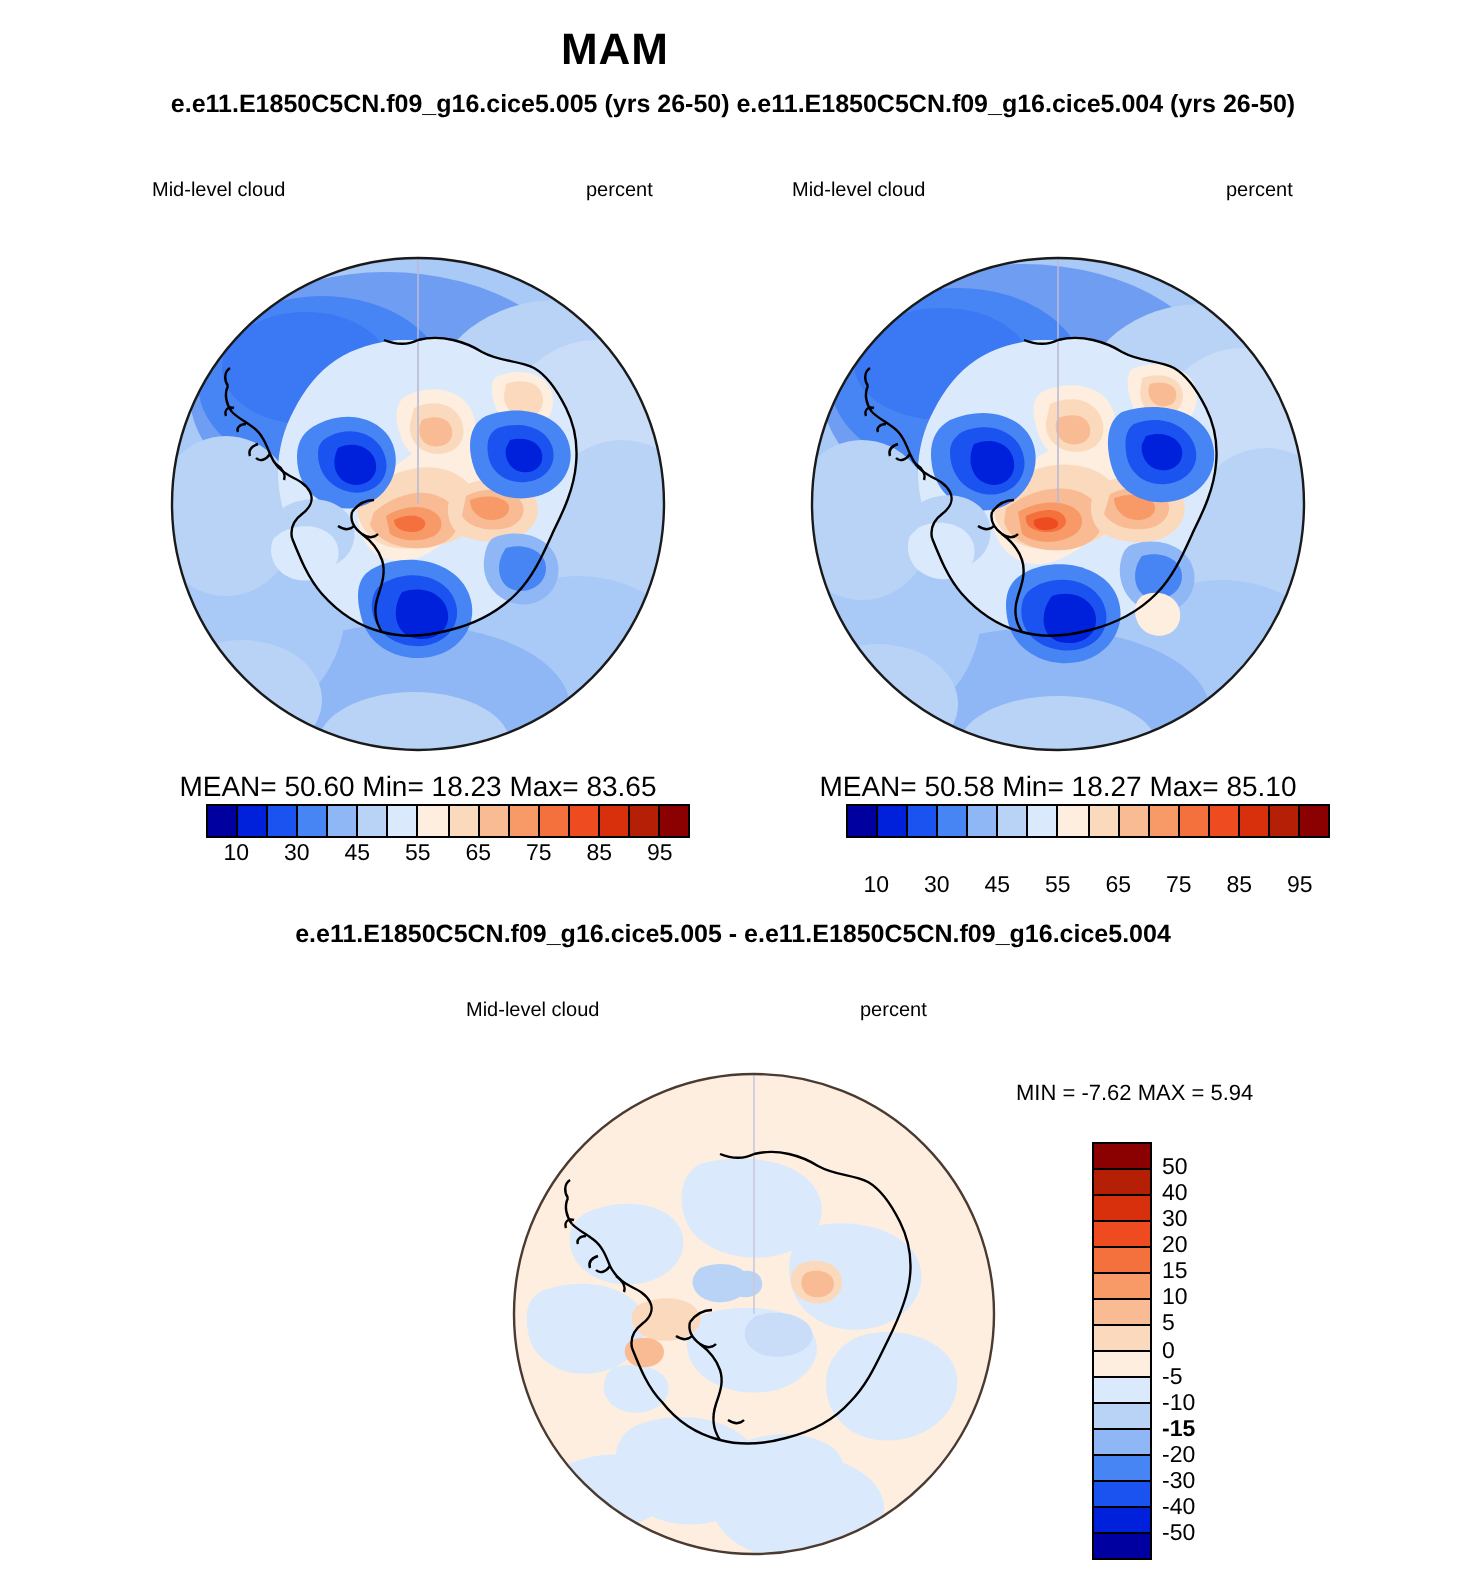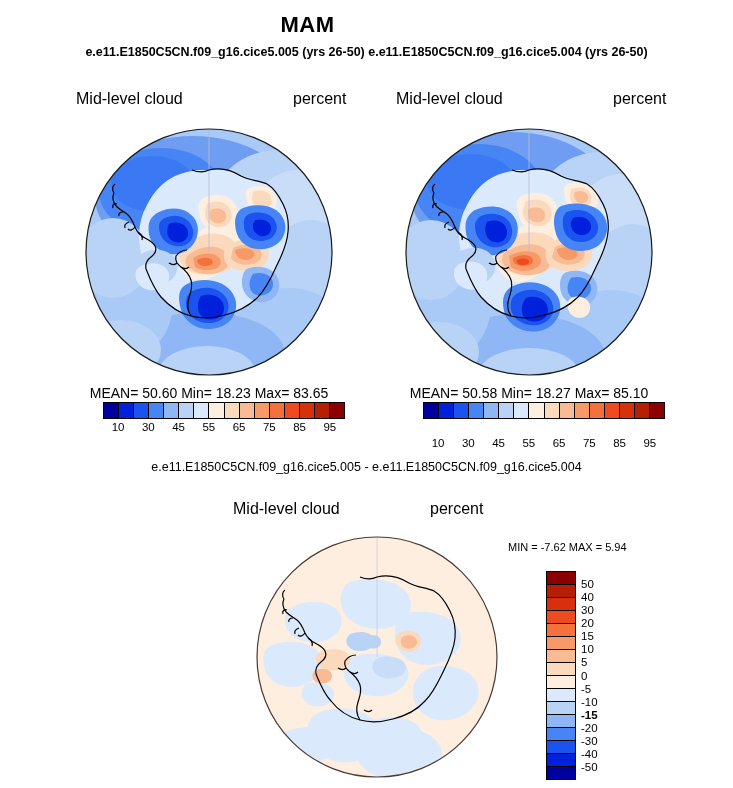--- a/index.html
+++ b/index.html
@@ -29,26 +29,26 @@
   #case-title {
     left: 0; top: 45px; width: 733px;
     text-align: center;
     font-size: 12.5px;
     font-weight: bold;
   }
   #diff-title {
     left: 0; top: 460px; width: 733px;
     text-align: center;
     font-size: 12.5px;
-    font-weight: normal;
+    font-weight: bold;
   }
 
   
   .panel-var, .panel-unit {
-    font-size: 16px;
+    font-size: 10px;
     white-space: nowrap;
   }
 
   
   .map-wrap { position: absolute; }
   .map-wrap svg { display: block; }
 
   
   .stats-line {
     font-size: 14px;

